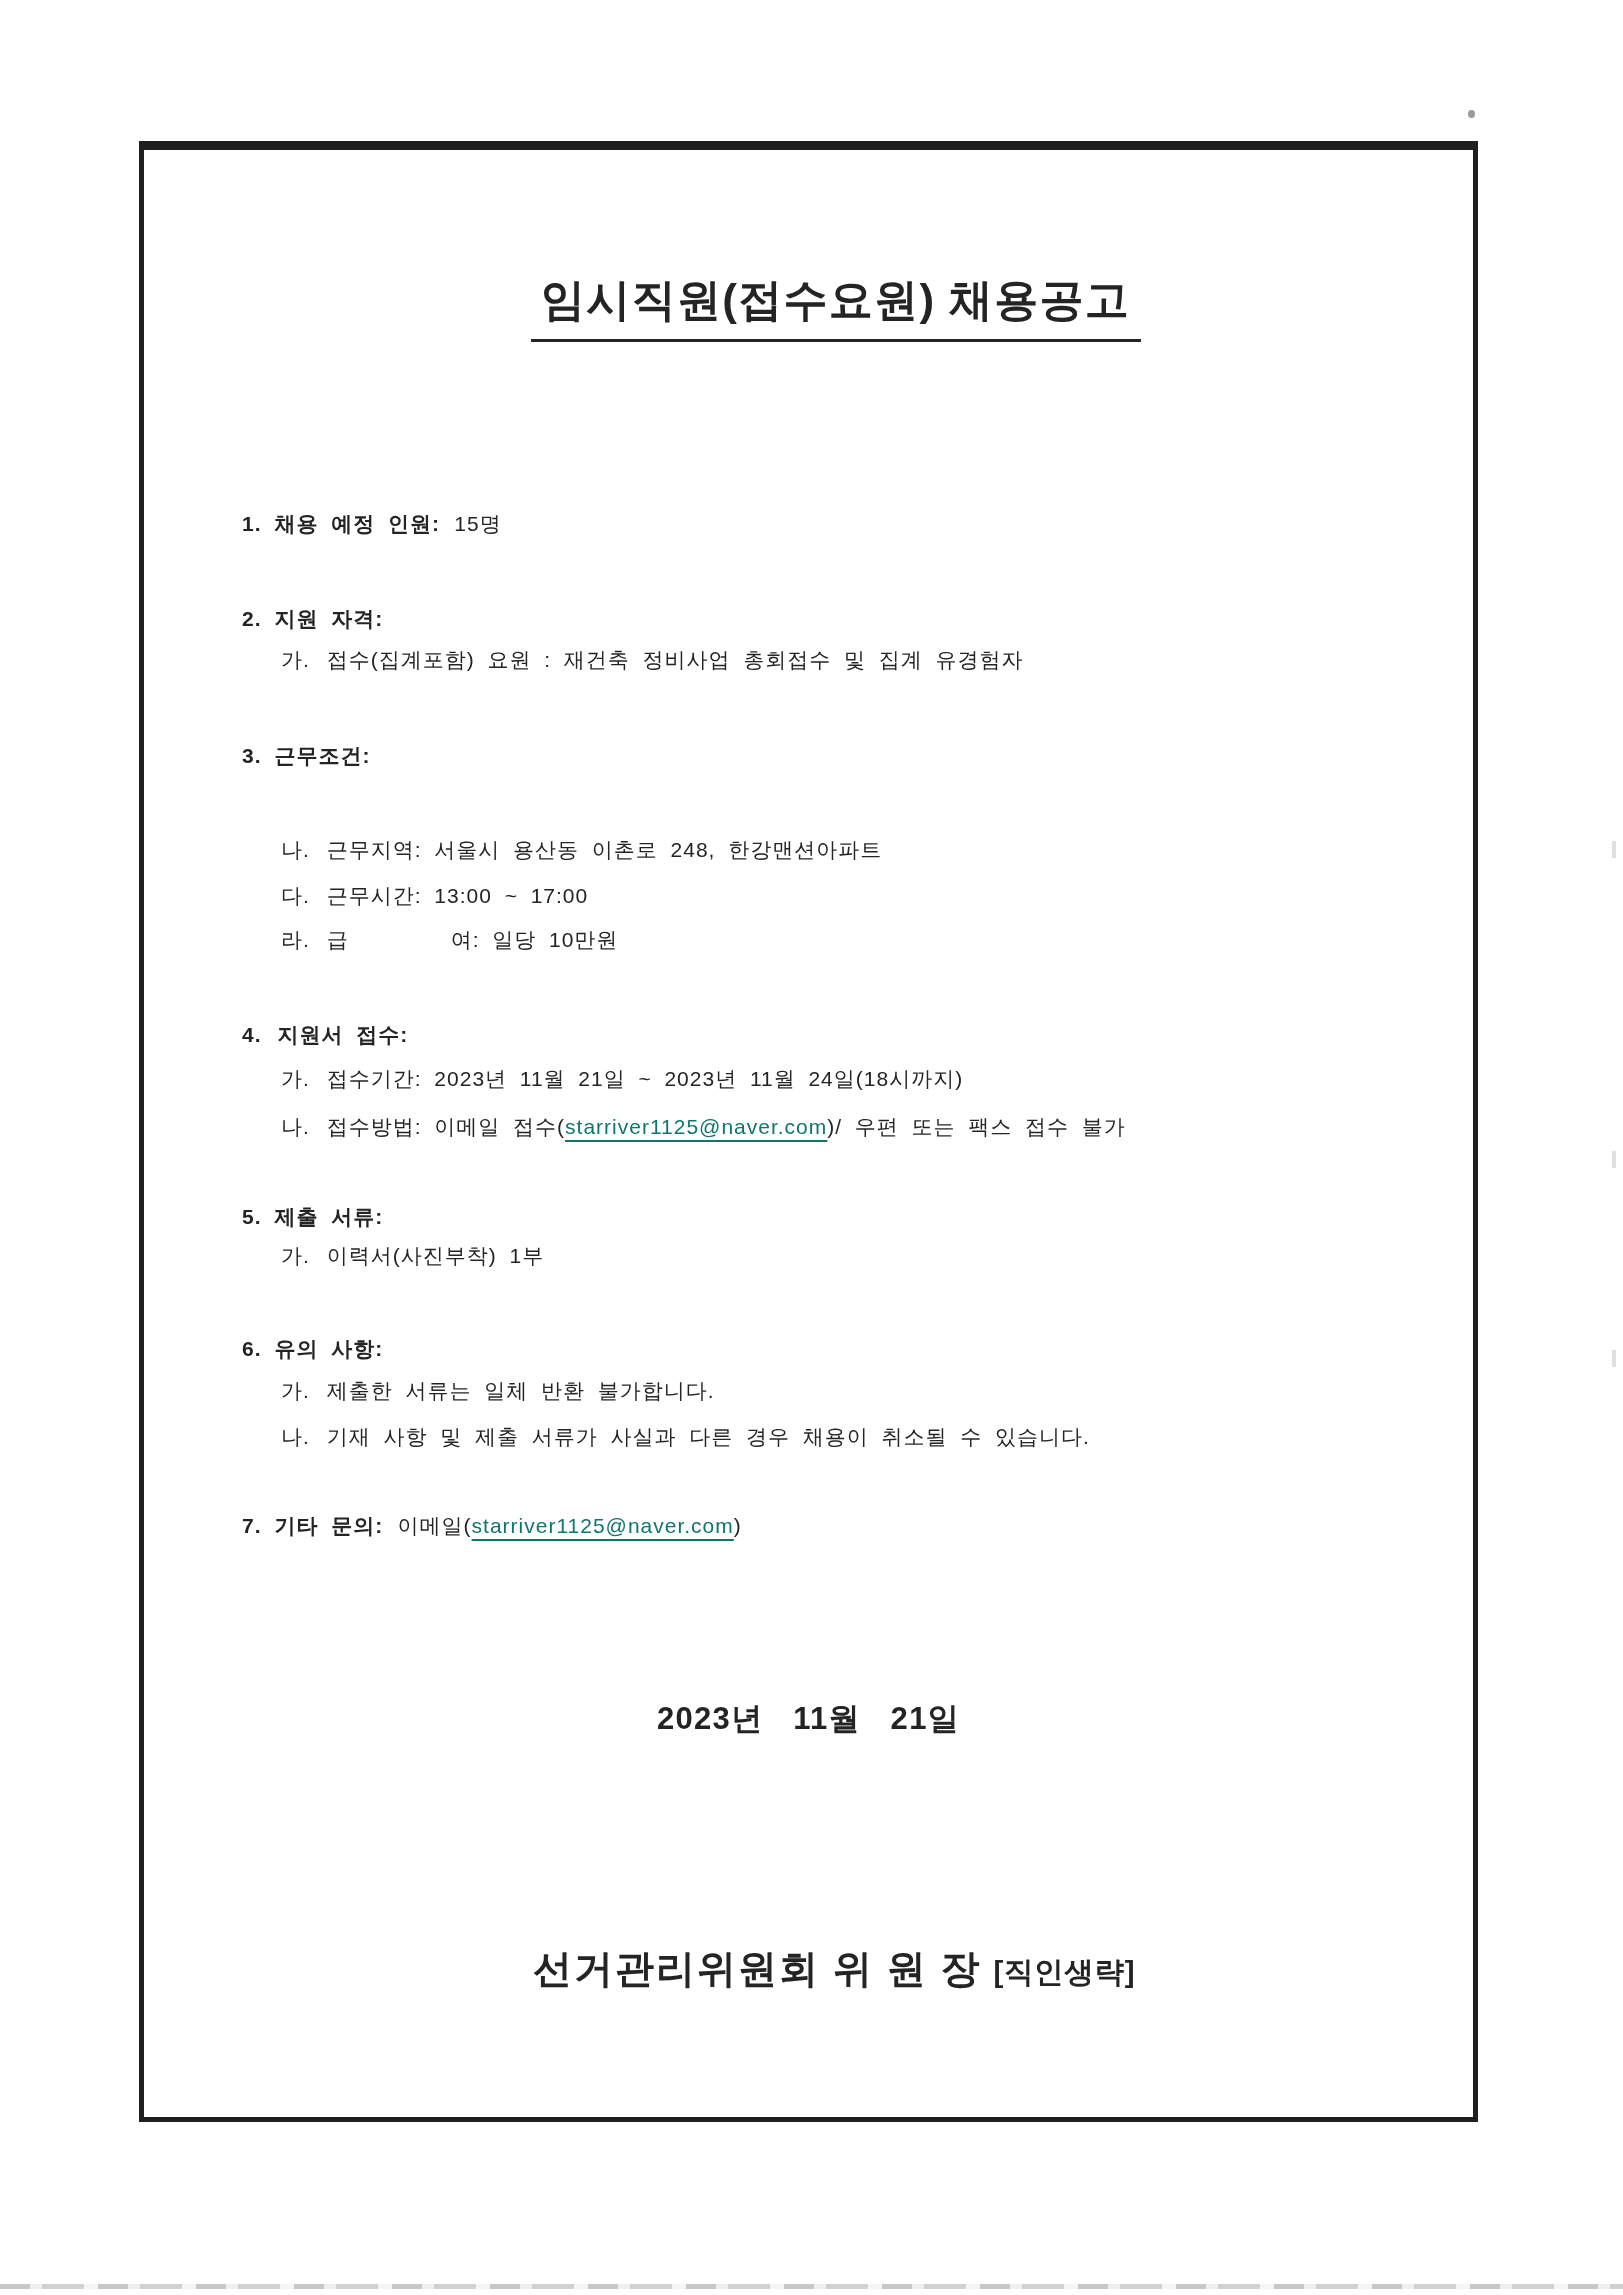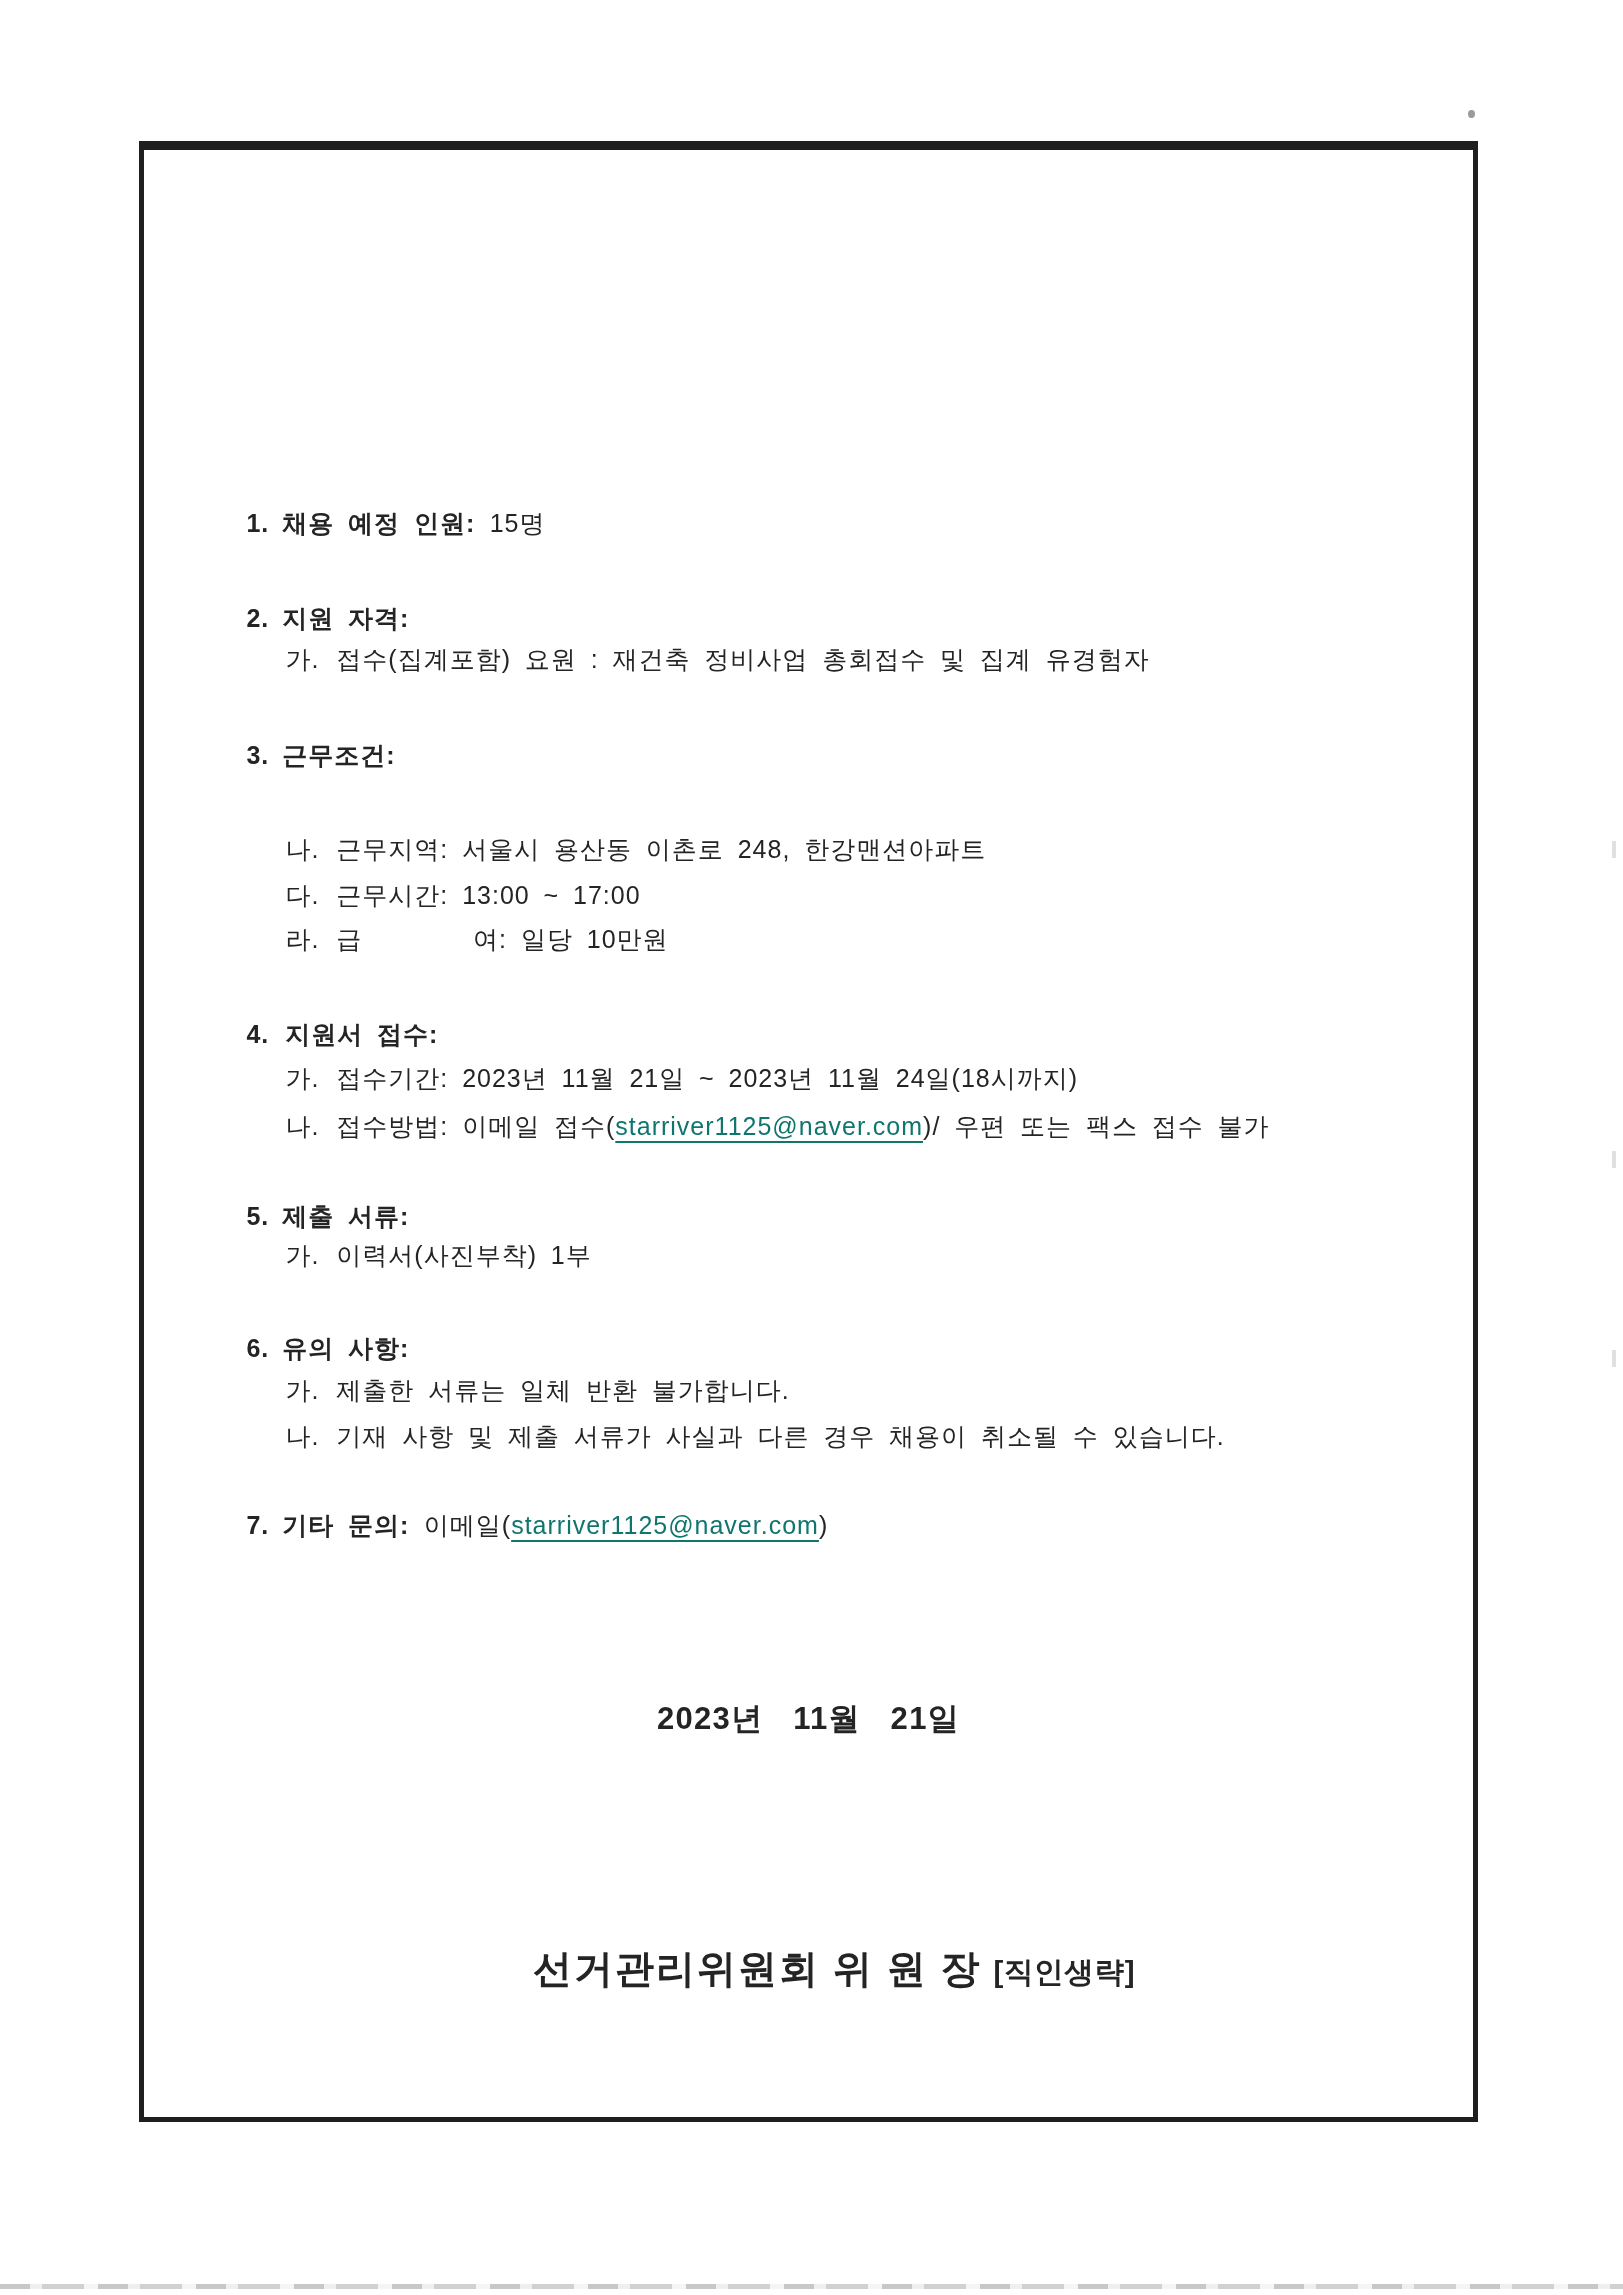--- a/index.html
+++ b/index.html
@@ -23,21 +23,21 @@
     width: 1339px;
     height: 1981px;
     box-sizing: border-box;
     border: 5.2px solid #1f1f1f;
     border-top-width: 9.2px;
     background: transparent;
   }
   .line {
     position: absolute;
     white-space: pre;
-    font-size: 25px;
+    font-size: 21px;
     line-height: 41px;
     letter-spacing: 1px;
     word-spacing: 5.9px;
     color: #242424;
   }
   .heading-line { left: 191px; font-weight: bold; }
   .sub-line { left: 230px; font-weight: normal; }
   .label { font-weight: normal; margin-right: 17px; }
   .value { font-weight: normal; margin-left: 14.4px; }
   .plain { font-weight: normal; margin-left: 14.4px; }
@@ -129,20 +129,23 @@
     opacity: 0.55;
   }
 </style>
 </head>
 <body>
 
 <div class="sheet">
 
   <div class="frame"></div>
 
+  <div class="centered doc-title">
+    <span class="underline-wrap">임시직원(접수요원) 채용공고</span>
+  </div>
 
   <div class="line heading-line" style="top:462px">
     <span>1.</span><span style="margin-left:13px">채용 예정 인원:</span><span class="value">15명</span>
   </div>
 
   <div class="line heading-line" style="top:557px">
     <span>2.</span><span style="margin-left:13px">지원 자격:</span>
   </div>
   <div class="line sub-line" style="top:598px">
     <span class="label">가.</span><span>접수(집계포함) 요원 : 재건축 정비사업 총회접수 및 집계 유경험자</span>

